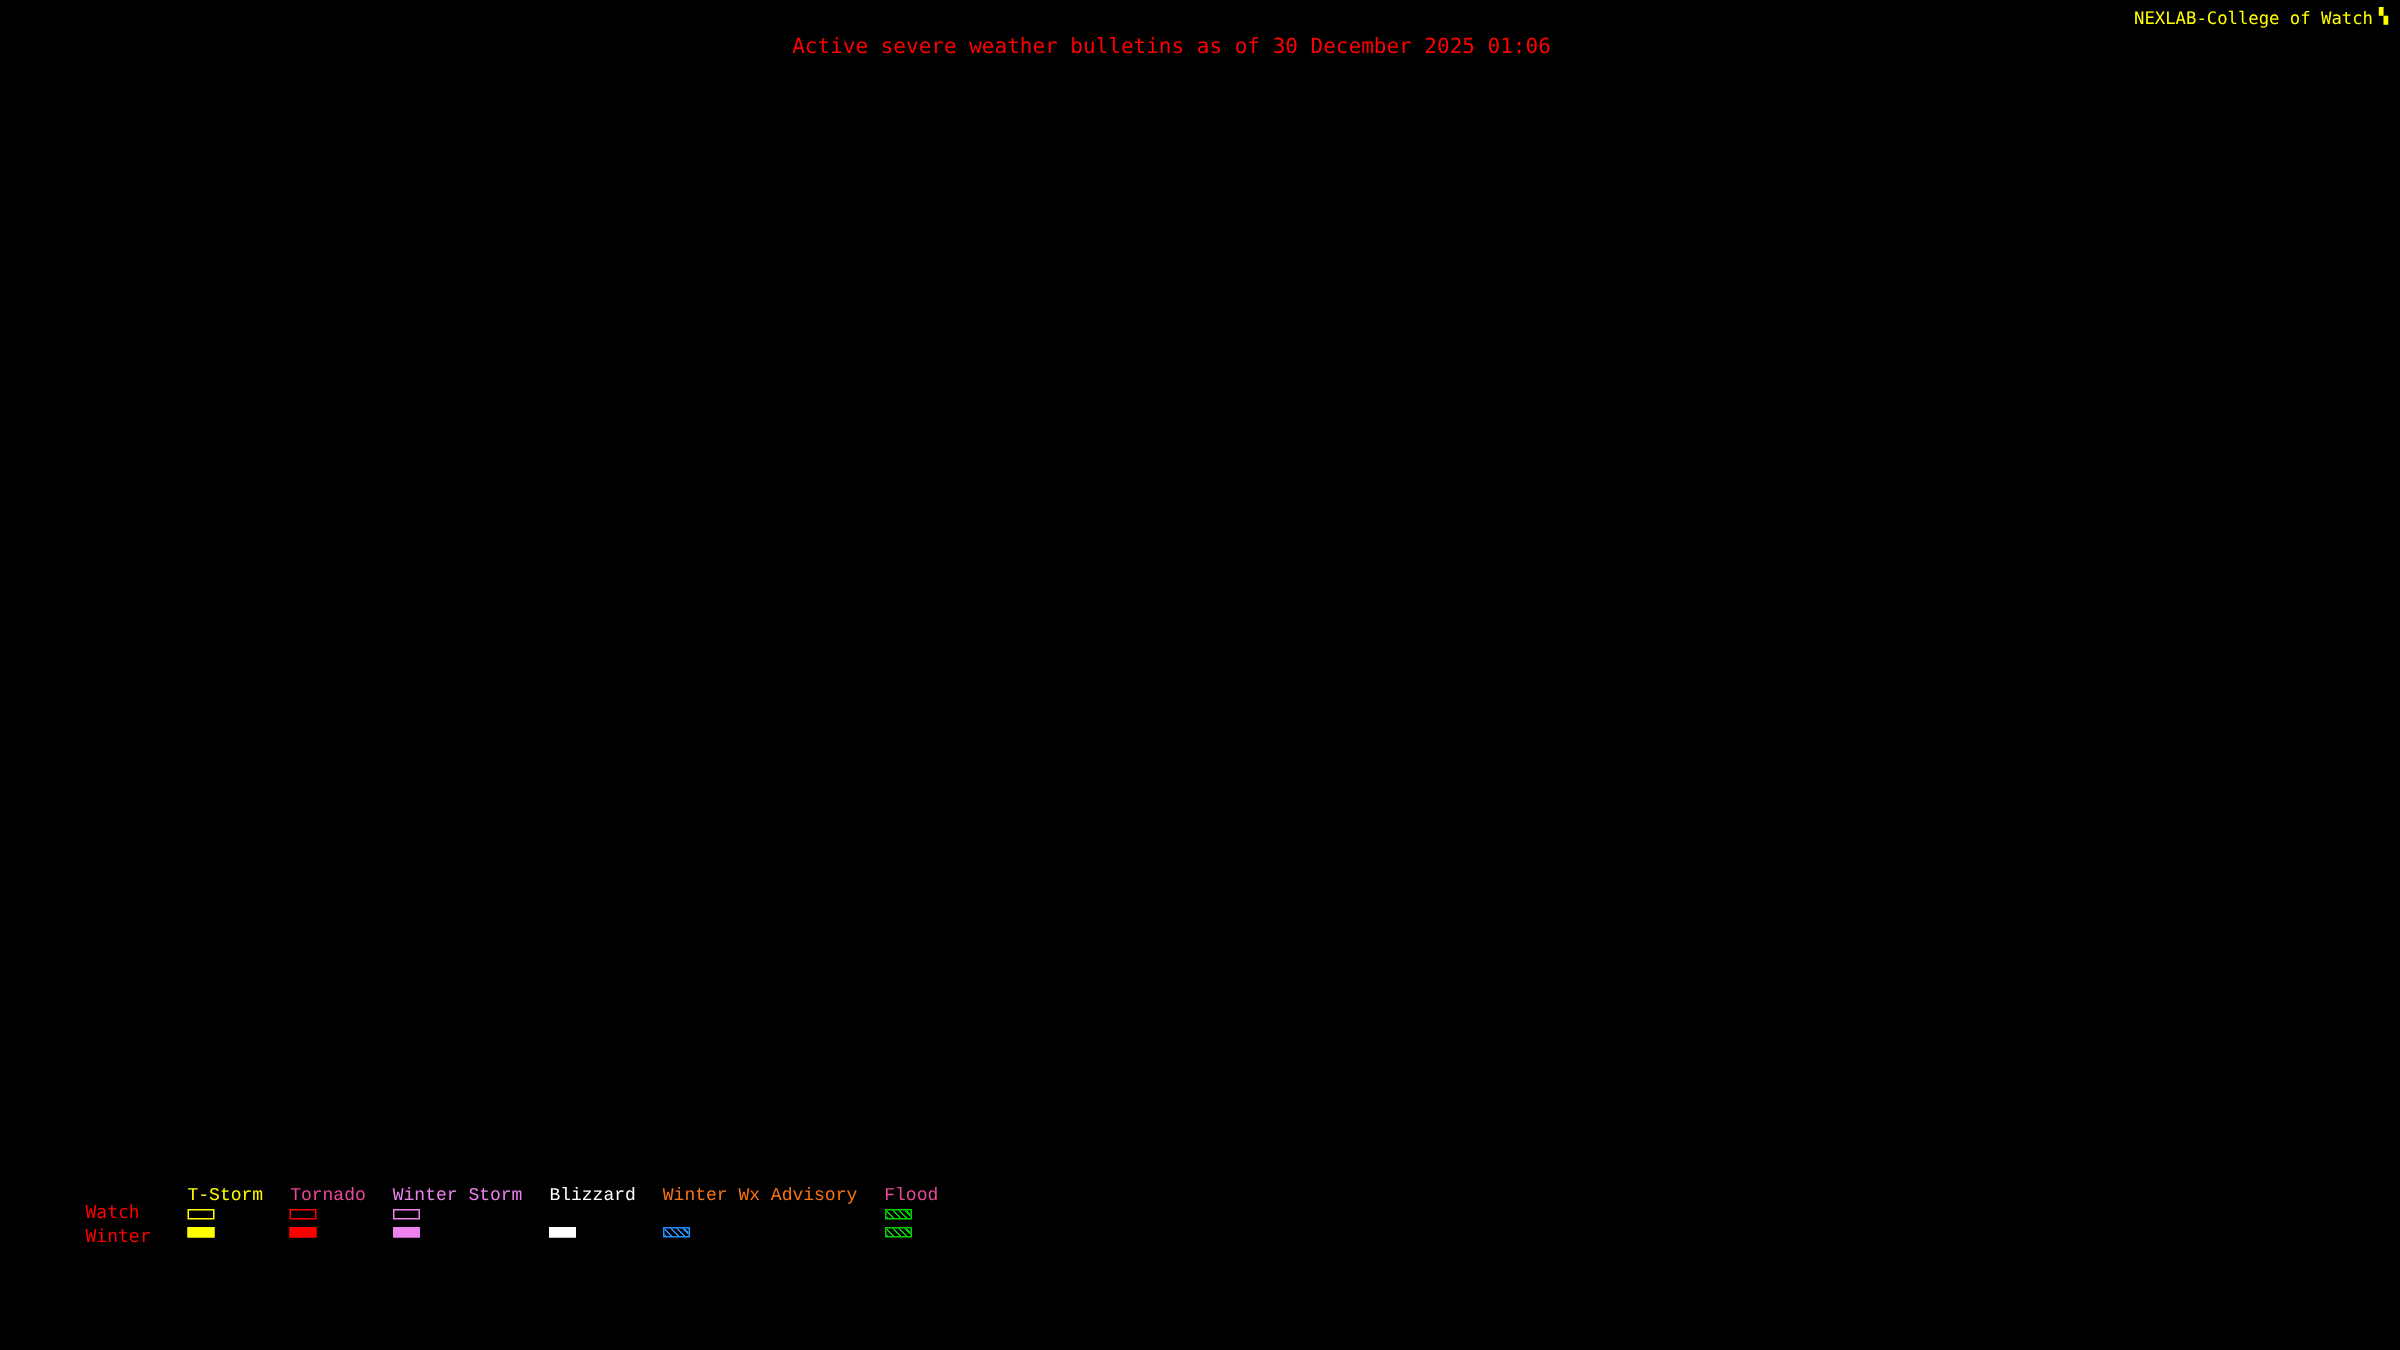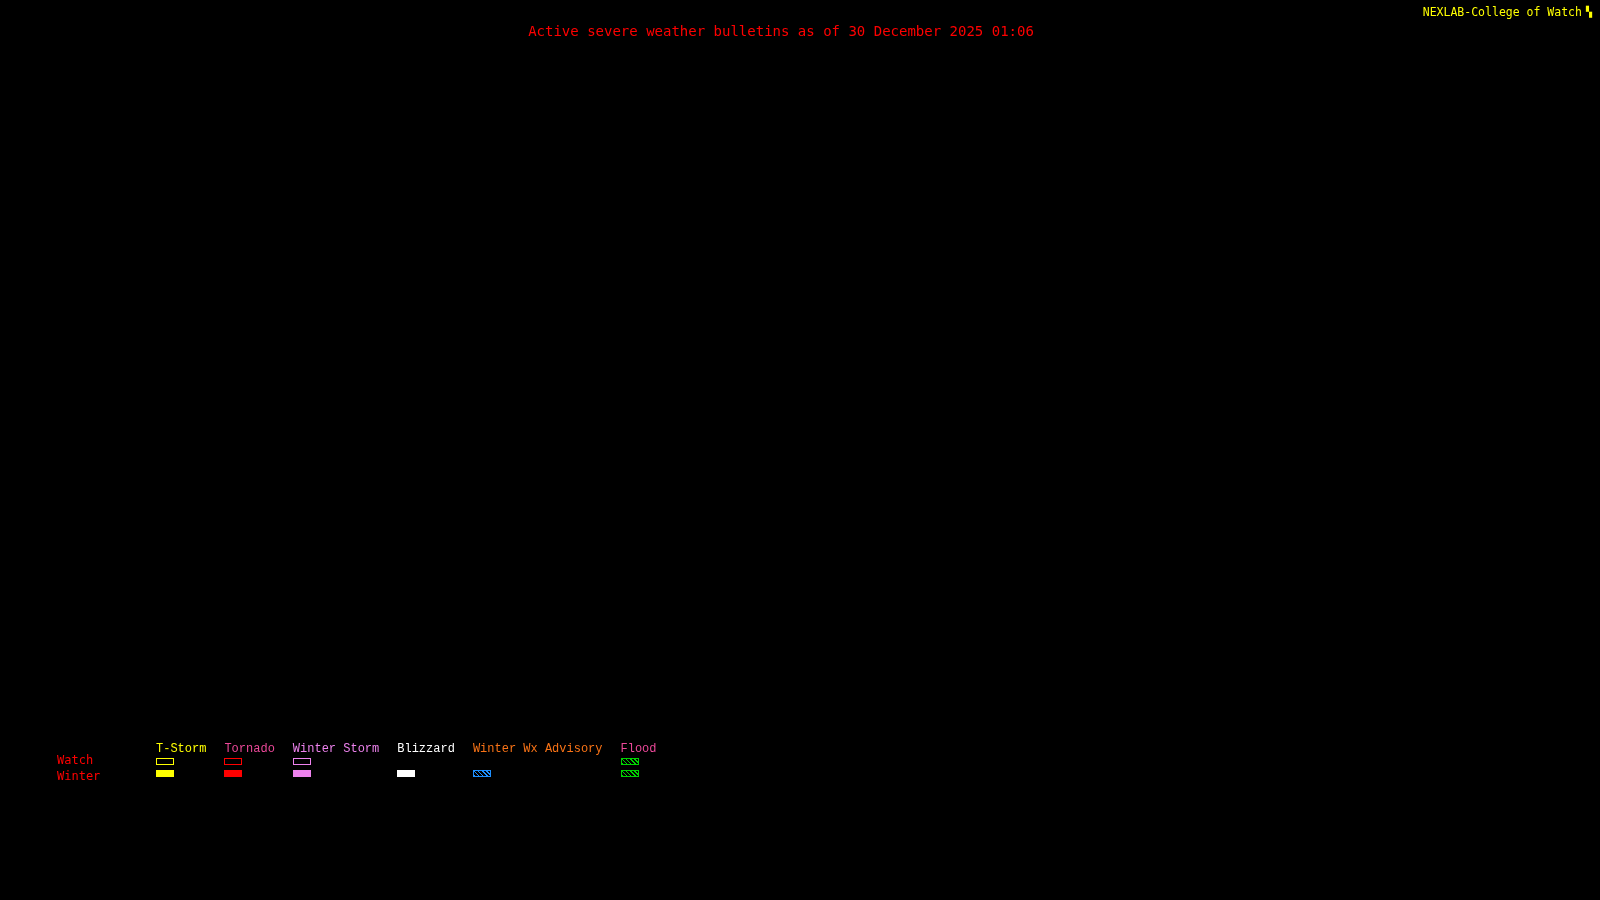--- a/index.html
+++ b/index.html
@@ -19,24 +19,23 @@
     white-space:nowrap;
     display:flex;align-items:center;gap:4px;
   }
   .brand-icon{font-size:10px;line-height:10px;}
   .map-title{
     position:absolute;top:23px;left:781px;
     transform:translateX(-50%);
     font-size:14px;white-space:nowrap;
   }
   .legend{
-    position:absolute;top:742px;left:57px;
+    position:absolute;top:790px;left:57px;
     display:flex;align-items:flex-start;
     font-size:12px;
-    gap:31px;
   }
   .rlabels{
     display:flex;flex-direction:column;
     margin-top:10px;line-height:16px;
     width:54px;
   }
   .lcols{display:flex;gap:18px;margin-left:14px;}
   .lcol{display:flex;flex-direction:column;align-items:flex-start;font-family:Liberation Mono, monospace;}
   .clabel{line-height:14px;white-space:nowrap;}
   .swatch{

